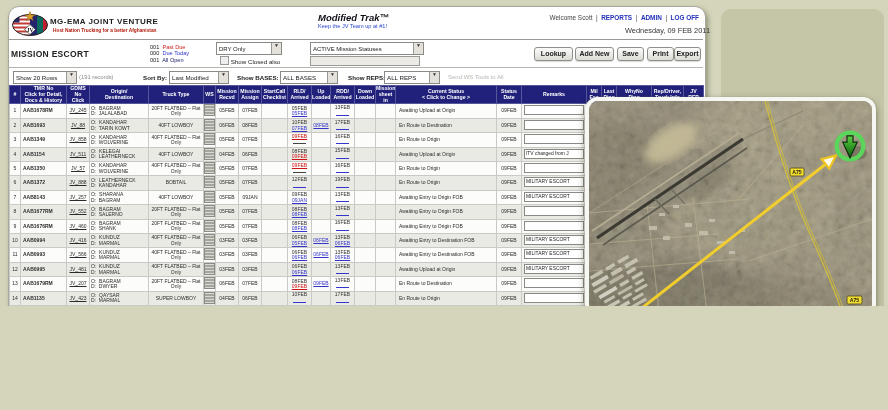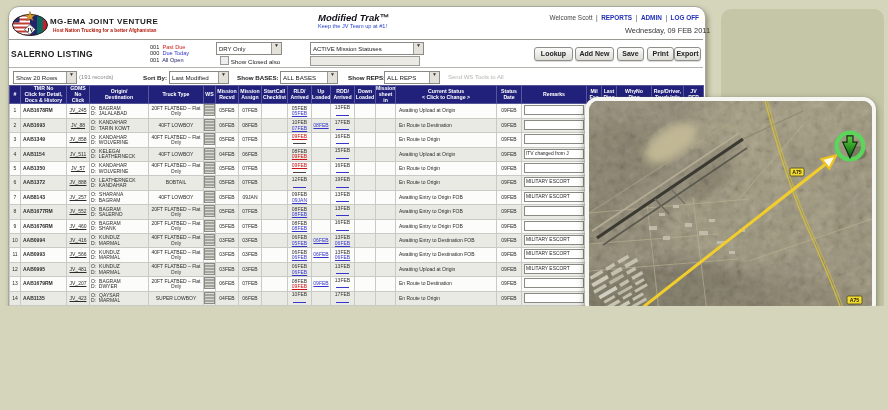--- a/index.html
+++ b/index.html
@@ -82,21 +82,21 @@
 <polygon points="19,13.5 24.5,18.5 19,23.5 13.5,18.5" fill="#fff" stroke="#333" stroke-width=".7"></polygon>
 <text x="19" y="21" font-size="5.5" font-weight="bold" font-family="Liberation Serif,serif" fill="#111" text-anchor="middle">JV</text>
 </svg>
 <div class="abs" id="brand">MG-EMA JOINT VENTURE</div>
 <div class="abs" id="brandsub">Host Nation Trucking for a better Afghanistan</div>
 <div class="abs" id="mtitle">Modified Trak™</div>
 <div class="abs" id="mtsub">Keep the JV Team up at #1!</div>
 <div class="abs" id="toplinks">Welcome Scott&nbsp; | &nbsp;<b>REPORTS</b>&nbsp; | &nbsp;<b>ADMIN</b>&nbsp; | &nbsp;<b>LOG OFF</b></div>
 <div class="abs" id="topdate">Wednesday, 09 FEB 2011</div>
 <div class="abs" id="hrule1"></div>
-<div class="abs" id="mlisting">SALERNO LISTING</div>
+<div class="abs" id="mlisting">MISSION ESCORT</div>
 <div class="abs" style="left:0;top:60px;width:694px;border-top:1px solid #b5b5af"></div>
 <div class="abs" style="left:141px;top:37px;font-size:5.6px;line-height:6.3px;color:#222">001&nbsp; <span style="color:#c22;">Past Due</span><br>000&nbsp; <span style="color:#33c;">Due Today</span><br>001&nbsp; <span style="color:#226;">All Open</span></div>
 <div class="sel" style="left:207px;top:35px;width:64px;height:11px">
         <span class="tx">DRY Only</span>
         <span class="ar">▼</span>
       </div>
 <div class="abs" style="left:211px;top:49px;font-size:6.2px;color:#222"><span style="display:inline-block;width:7px;height:7px;border:1px solid #999;background:#eee;vertical-align:-1px"></span> Show Closed also</div>
 <div class="sel" style="left:301px;top:35px;width:112px;height:11px">
         <span class="tx">ACTIVE Mission Statuses</span>
         <span class="ar">▼</span>

